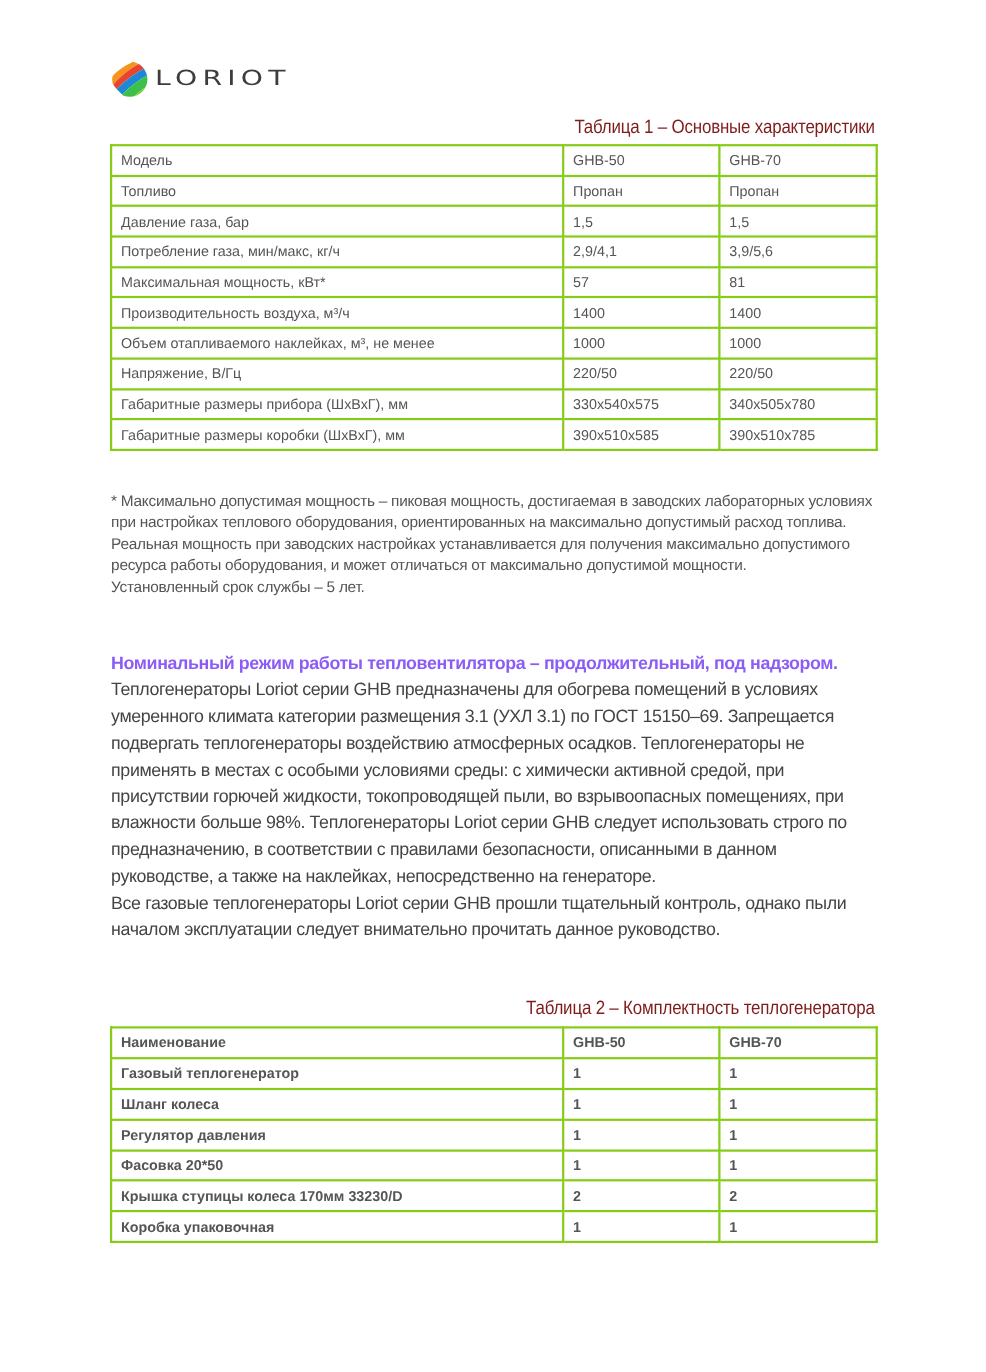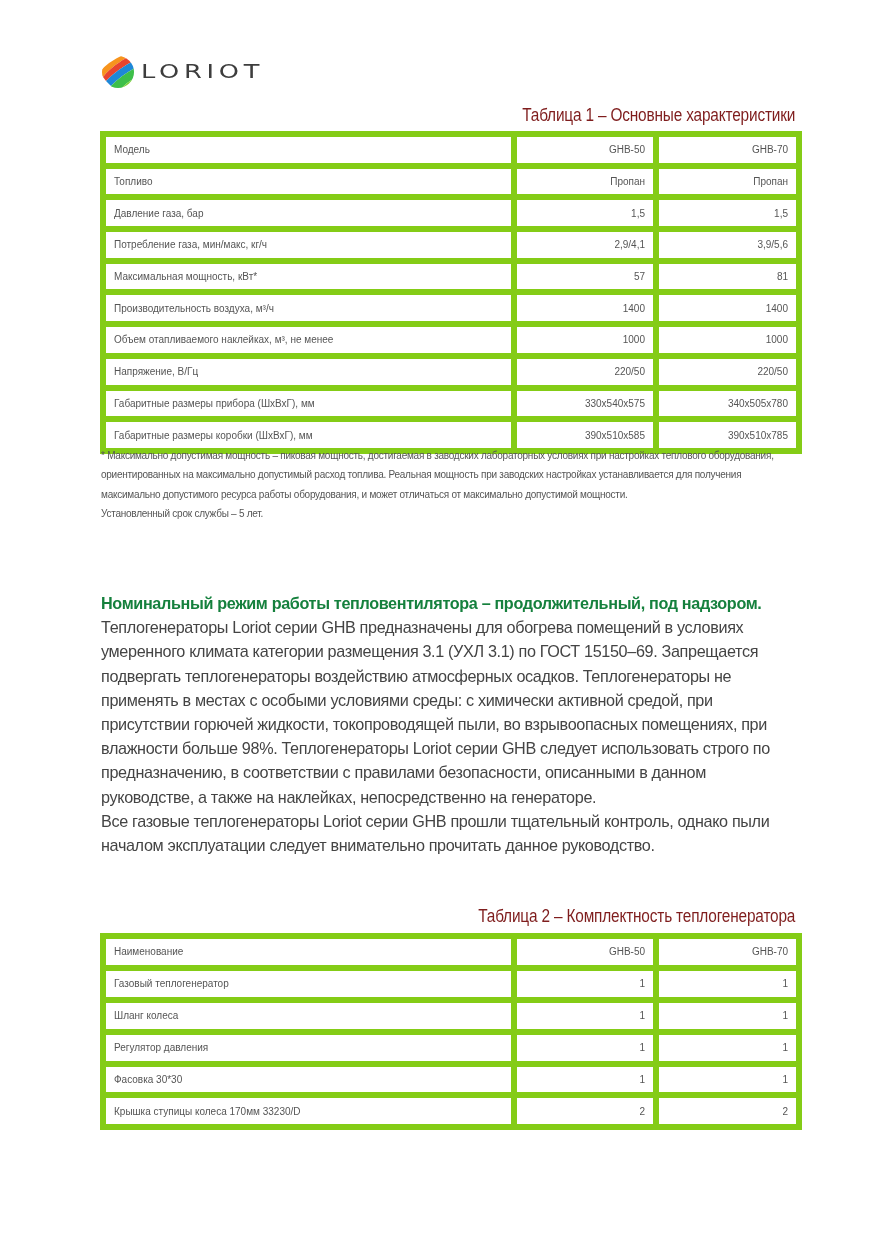--- a/index.html
+++ b/index.html
@@ -7,34 +7,34 @@
          font-family: "Liberation Sans", sans-serif; color: #3a3a3a; }
   .logo { position: absolute; left: 101px; top: 55px; width: 170px; height: 36px; }
   .logo-mark { position: absolute; left: 0; top: 0; width: 34px; height: 34px; }
   .logo-text { position: absolute; left: 40px; top: 5px; font-family: "DejaVu Sans", sans-serif;
                font-size: 19px; letter-spacing: 3.5px; color: #3d3d3d; font-weight: normal;
                transform: scaleX(1.35); transform-origin: left center; }
   .caption { position: absolute; right: 101px; font-size: 17.5px; color: #7f1d1d; letter-spacing: -0.2px;
              font-family: "Liberation Sans Narrow", "Liberation Sans", sans-serif; }
   .caption span { display: inline-block; transform: scaleX(0.88); transform-origin: right center; }
   table.spec { position: absolute; left: 100px; width: 696px; border-collapse: collapse; table-layout: fixed; }
-  table.spec td { border: 6px solid #84cc16; font-size: 10px; color: #555; padding: 0 8px; white-space: nowrap; overflow: hidden; }
-  table.spec td.c { text-align: right; }
+  table.spec td { border: 2px solid #84cc16; font-size: 13px; color: #555; padding: 0 8px; white-space: nowrap; overflow: hidden; }
+  table.spec td.c { text-align: left; }
   table.spec col.c1 { width: 411px; }
   table.spec col.c2 { width: 142px; }
   table.spec col.c3 { width: 143px; }
   #t1 { top: 131px; }
   #t1 td { height: 25.7px; }
   #t2 { top: 933px; }
-  #t2 td { height: 25.9px; }
-  .note { position: absolute; left: 101px; top: 446px; width: 700px; font-size: 10px; line-height: 19.4px; color: #555; letter-spacing: -0.25px; }
+  #t2 td { height: 25.9px; font-weight: bold; }
+  .note { position: absolute; left: 101px; top: 446px; width: 700px; font-size: 14px; line-height: 19.4px; color: #555; letter-spacing: -0.25px; }
   .note p { margin: 0; }
   .body-text { position: absolute; left: 101px; top: 591px; width: 700px; font-size: 16.2px; line-height: 24.2px; color: #444; letter-spacing: -0.35px; }
   .body-text p { margin: 0; }
-  .body-text .lead { font-weight: bold; color: #15803d; }
+  .body-text .lead { font-weight: bold; color: #8b5cf6; }
 </style>
 </head>
 <body>
 
 <div class="logo">
   <svg class="logo-mark" viewBox="0 0 34 34">
     <defs>
         <clipPath id="lc">
           <circle cx="17" cy="17" r="16"></circle>
         </clipPath>
@@ -146,23 +146,28 @@
         <td>Шланг колеса</td>
         <td class="c">1</td>
         <td class="c">1</td>
       </tr>
       <tr>
         <td>Регулятор давления</td>
         <td class="c">1</td>
         <td class="c">1</td>
       </tr>
       <tr>
-        <td>Фасовка 30*30</td>
+        <td>Фасовка 20*50</td>
         <td class="c">1</td>
         <td class="c">1</td>
       </tr>
       <tr>
         <td>Крышка ступицы колеса 170мм 33230/D</td>
         <td class="c">2</td>
         <td class="c">2</td>
       </tr>
+      <tr>
+        <td>Коробка упаковочная</td>
+        <td class="c">1</td>
+        <td class="c">1</td>
+      </tr>
     </tbody>
 </table>
 
 </body></html>

